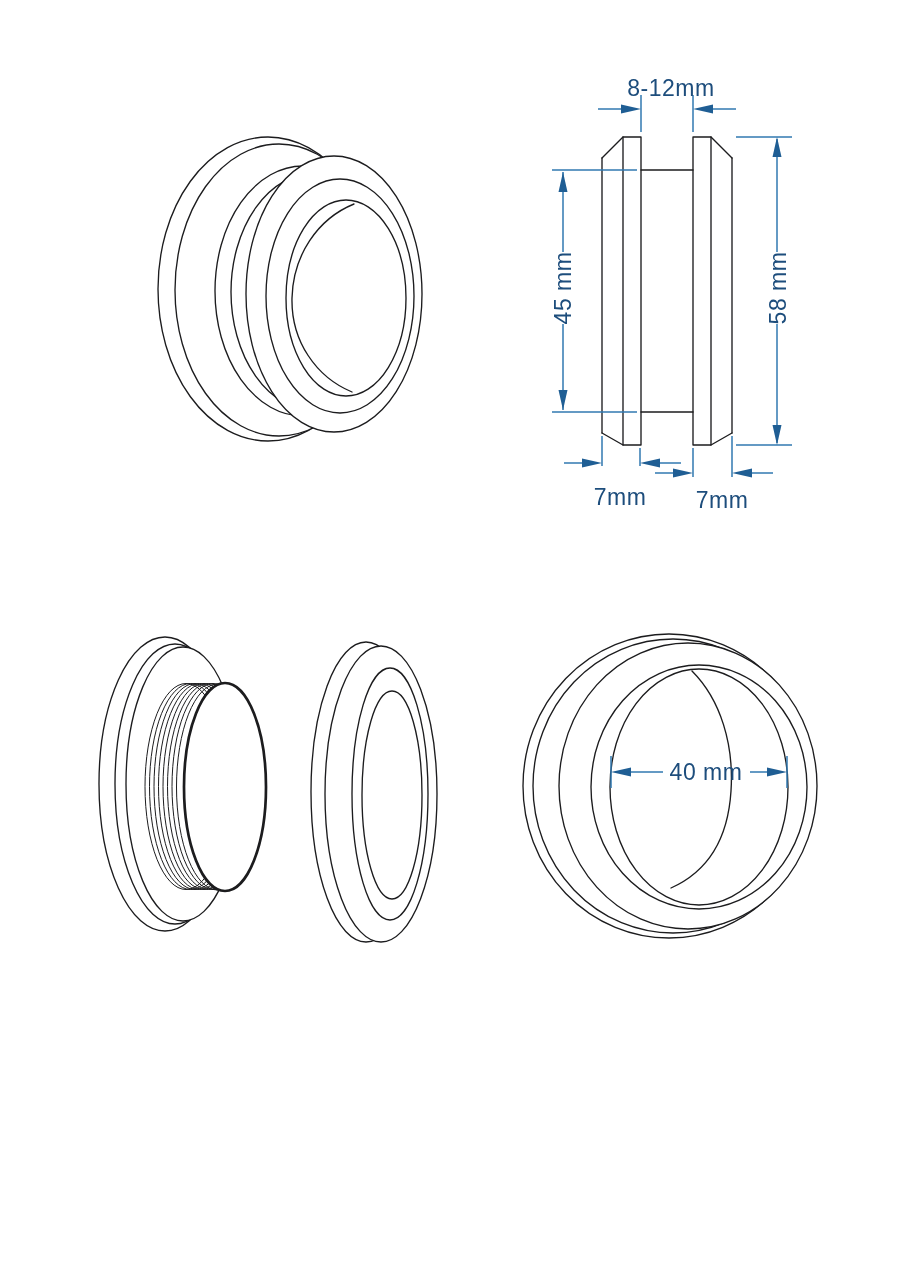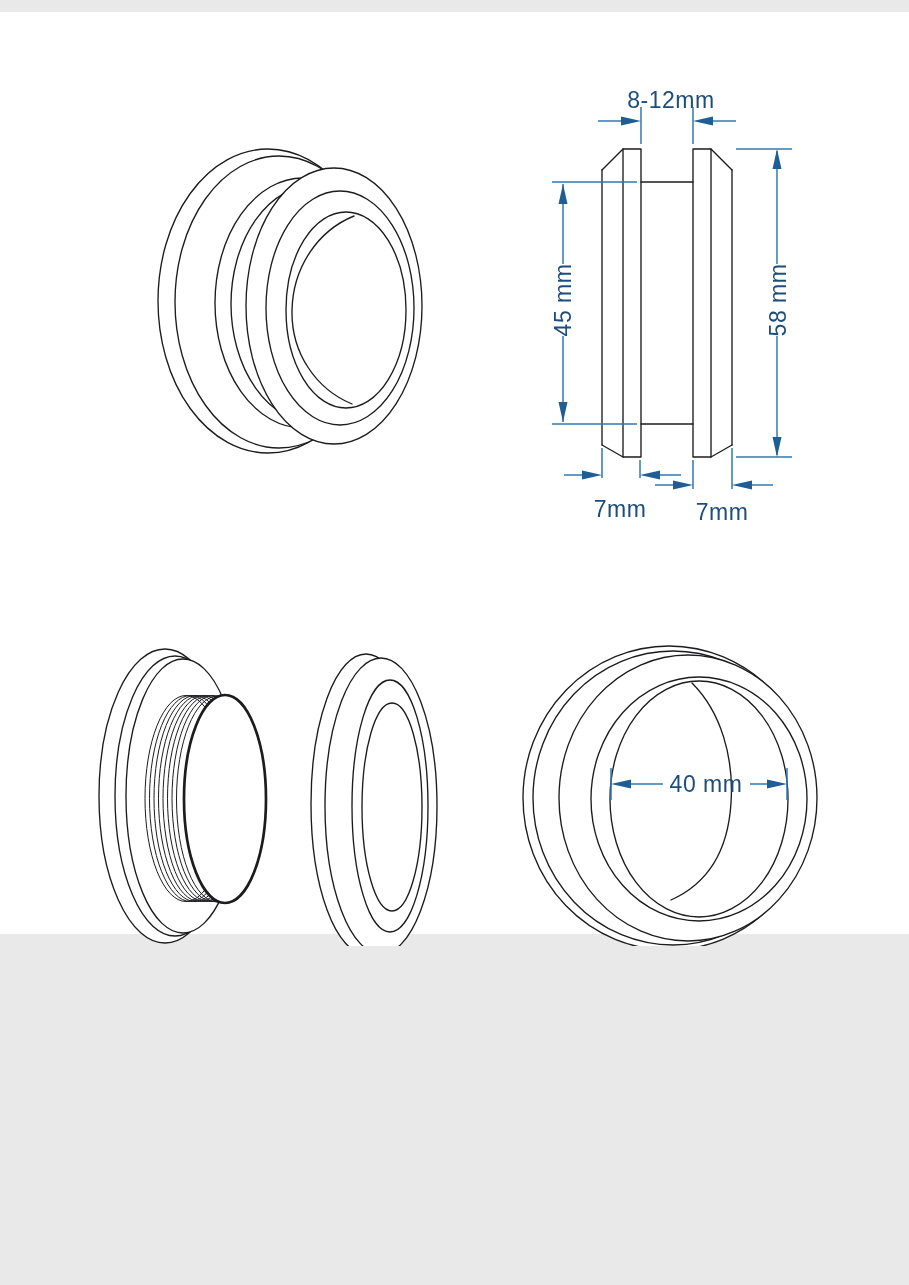--- a/index.html
+++ b/index.html
@@ -5,23 +5,23 @@
   :root{
     --background:#ffffff;
     --outline:#1c1c1e;
     --dimension-line:#3178b0;
     --dimension-arrow:#1f5e94;
     --dimension-text:#1d4d7c;
   }
   html,body{margin:0;padding:0;background:#e9e9e9;}
   .page{
     position:relative;
-    width:909px;height:922px;
+    width:909px;height:1285px;
     background:var(--background);
-    margin:12px auto;
+    margin:0 auto;
     font-family:"Liberation Sans", sans-serif;
   }
   svg{display:block;position:absolute;left:0;top:0;}
   .ln{fill:none;stroke:var(--outline);stroke-width:1.35;stroke-linejoin:round;stroke-linecap:round;}
   .lnw{fill:#ffffff;stroke:var(--outline);stroke-width:1.35;stroke-linejoin:round;}
   .lnb{fill:#ffffff;stroke:var(--outline);stroke-width:2.7;stroke-linejoin:round;}
   .dim{fill:none;stroke:var(--dimension-line);stroke-width:1.5;stroke-linecap:butt;}
   .arr{fill:var(--dimension-arrow);stroke:none;}
   .dimtext{
     fill:var(--dimension-text);

